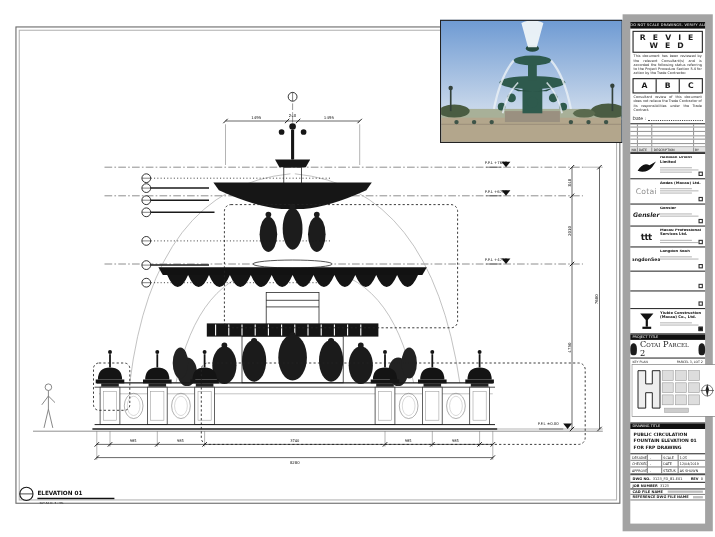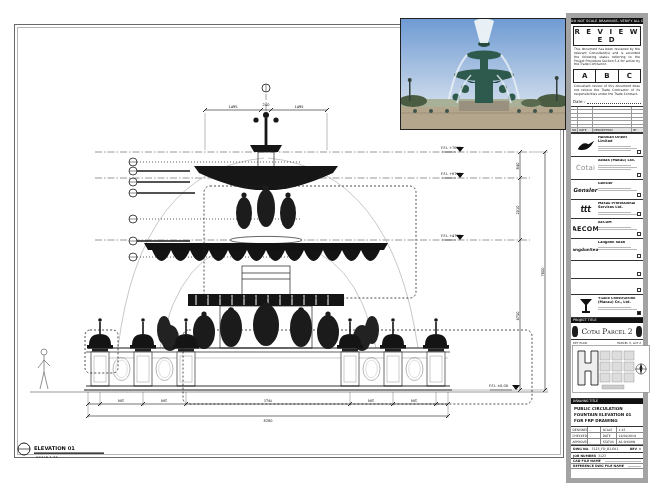--- a/index.html
+++ b/index.html
@@ -10,21 +10,21 @@
   .f2{left:17px;top:27px;width:544px;height:428px;border-color:#b5b5b5}
   svg.draw{position:absolute;left:14px;top:24px;width:550px;height:434px}
 
   
   .photo{position:absolute;left:400px;top:18px;width:166px;height:112px;
          border:1px solid #222;box-sizing:border-box;background:#7fa4d2;z-index:4}
   .photo svg{display:block}
 
   
   .tb{position:absolute;left:566px;top:13px;width:82px;height:470px;
-      border:5px solid #a3a3a3;background:#fff;box-sizing:border-box;z-index:5;
+      border:7px solid #a3a3a3;background:#fff;box-sizing:border-box;z-index:5;
       display:flex;flex-direction:column}
   .tb *{box-sizing:border-box}
   .note-strip{height:6px;background:#111;color:#fff;font-size:3.2px;line-height:6px;
               text-align:center;white-space:nowrap;overflow:hidden;letter-spacing:.2px}
   .stamp{border-bottom:1px solid #333;padding:1px 2px 2px 2px}
   .stamp-title{border:1px solid #222;text-align:center;font-weight:bold;font-size:7px;
                letter-spacing:2px;padding:1px 0;margin:1px 0 2px 0}
   .stamp-body{font-size:3.1px;line-height:1.25;color:#222;text-align:justify;margin:1px 1px}
   .grades{display:flex;border:1px solid #222;margin:2px 0}
   .grades div{flex:1;text-align:center;font-weight:bold;font-size:7px;padding:2px 0;
@@ -44,21 +44,21 @@
   .clogo{width:25px;min-width:25px;display:flex;align-items:center;justify-content:center;overflow:hidden}
   .cinfo{flex:1;overflow:hidden}
   .cname{font-size:3.4px;font-weight:bold;line-height:1.15;color:#111}
   .addr{margin-top:1.5px}
   .addr i{display:block;height:1.1px;background:#b9b9b9;margin:1.1px 10px 0 0}
   .addr i:nth-child(2){margin-right:4px}
   .chk{position:absolute;right:2.5px;bottom:2.5px;width:4px;height:4px;border:1px solid #333;background:#fff}
   .chk.filled{background:#111}
   .lg-aedas{color:#8f8f8f;font-size:7px;letter-spacing:.2px}
   .lg-gensler{font-style:italic;font-weight:bold;font-size:5.6px}
-  .lg-ttt{font-style:italic;font-weight:bold;font-size:8px;letter-spacing:-0.5px}
+  .lg-ttt{font-weight:bold;font-size:8px;letter-spacing:-0.5px}
   .lg-aecom{font-weight:bold;font-size:6.4px;letter-spacing:.3px}
   .lg-langdon{font-weight:bold;font-size:4.2px}
 
   .ptitle-strip{height:5px;background:#111;color:#fff;font-size:3.2px;line-height:5px;padding-left:2px}
   .banner{display:flex;align-items:center;justify-content:center;gap:3px;height:17px;border-bottom:1px solid #333}
   .emblem{width:6px;height:11px;background:#1c1c1c;border-radius:45% 45% 40% 40%}
   .banner-text{font-family:"DejaVu Serif", serif;font-variant:small-caps;font-size:7.5px;color:#222}
 
   .keyplan{border-bottom:1px solid #333;padding:1px}
   .kp-head{display:flex;justify-content:space-between;font-size:2.9px;padding:0 1px}
@@ -548,31 +548,20 @@
       <div class="cinfo">
           <div class="cname">Macau Professional Services Ltd.</div>
         <div class="addr">
             <i></i>
             <i></i>
           </div>
         </div>
       <span class="chk"></span>
     </div>
 
-    <div class="cbox" style="height:20px">
-      <div class="clogo lg-aecom">AECOM</div>
-      <div class="cinfo">
-          <div class="cname">AECOM</div>
-        <div class="addr">
-            <i></i>
-            <i></i>
-          </div>
-        </div>
-      <span class="chk"></span>
-    </div>
 
     <div class="cbox" style="height:22px">
       <div class="clogo lg-langdon">LangdonSeah</div>
       <div class="cinfo">
           <div class="cname">Langdon Seah</div>
         <div class="addr">
             <i></i>
             <i></i>
           </div>
         </div>

